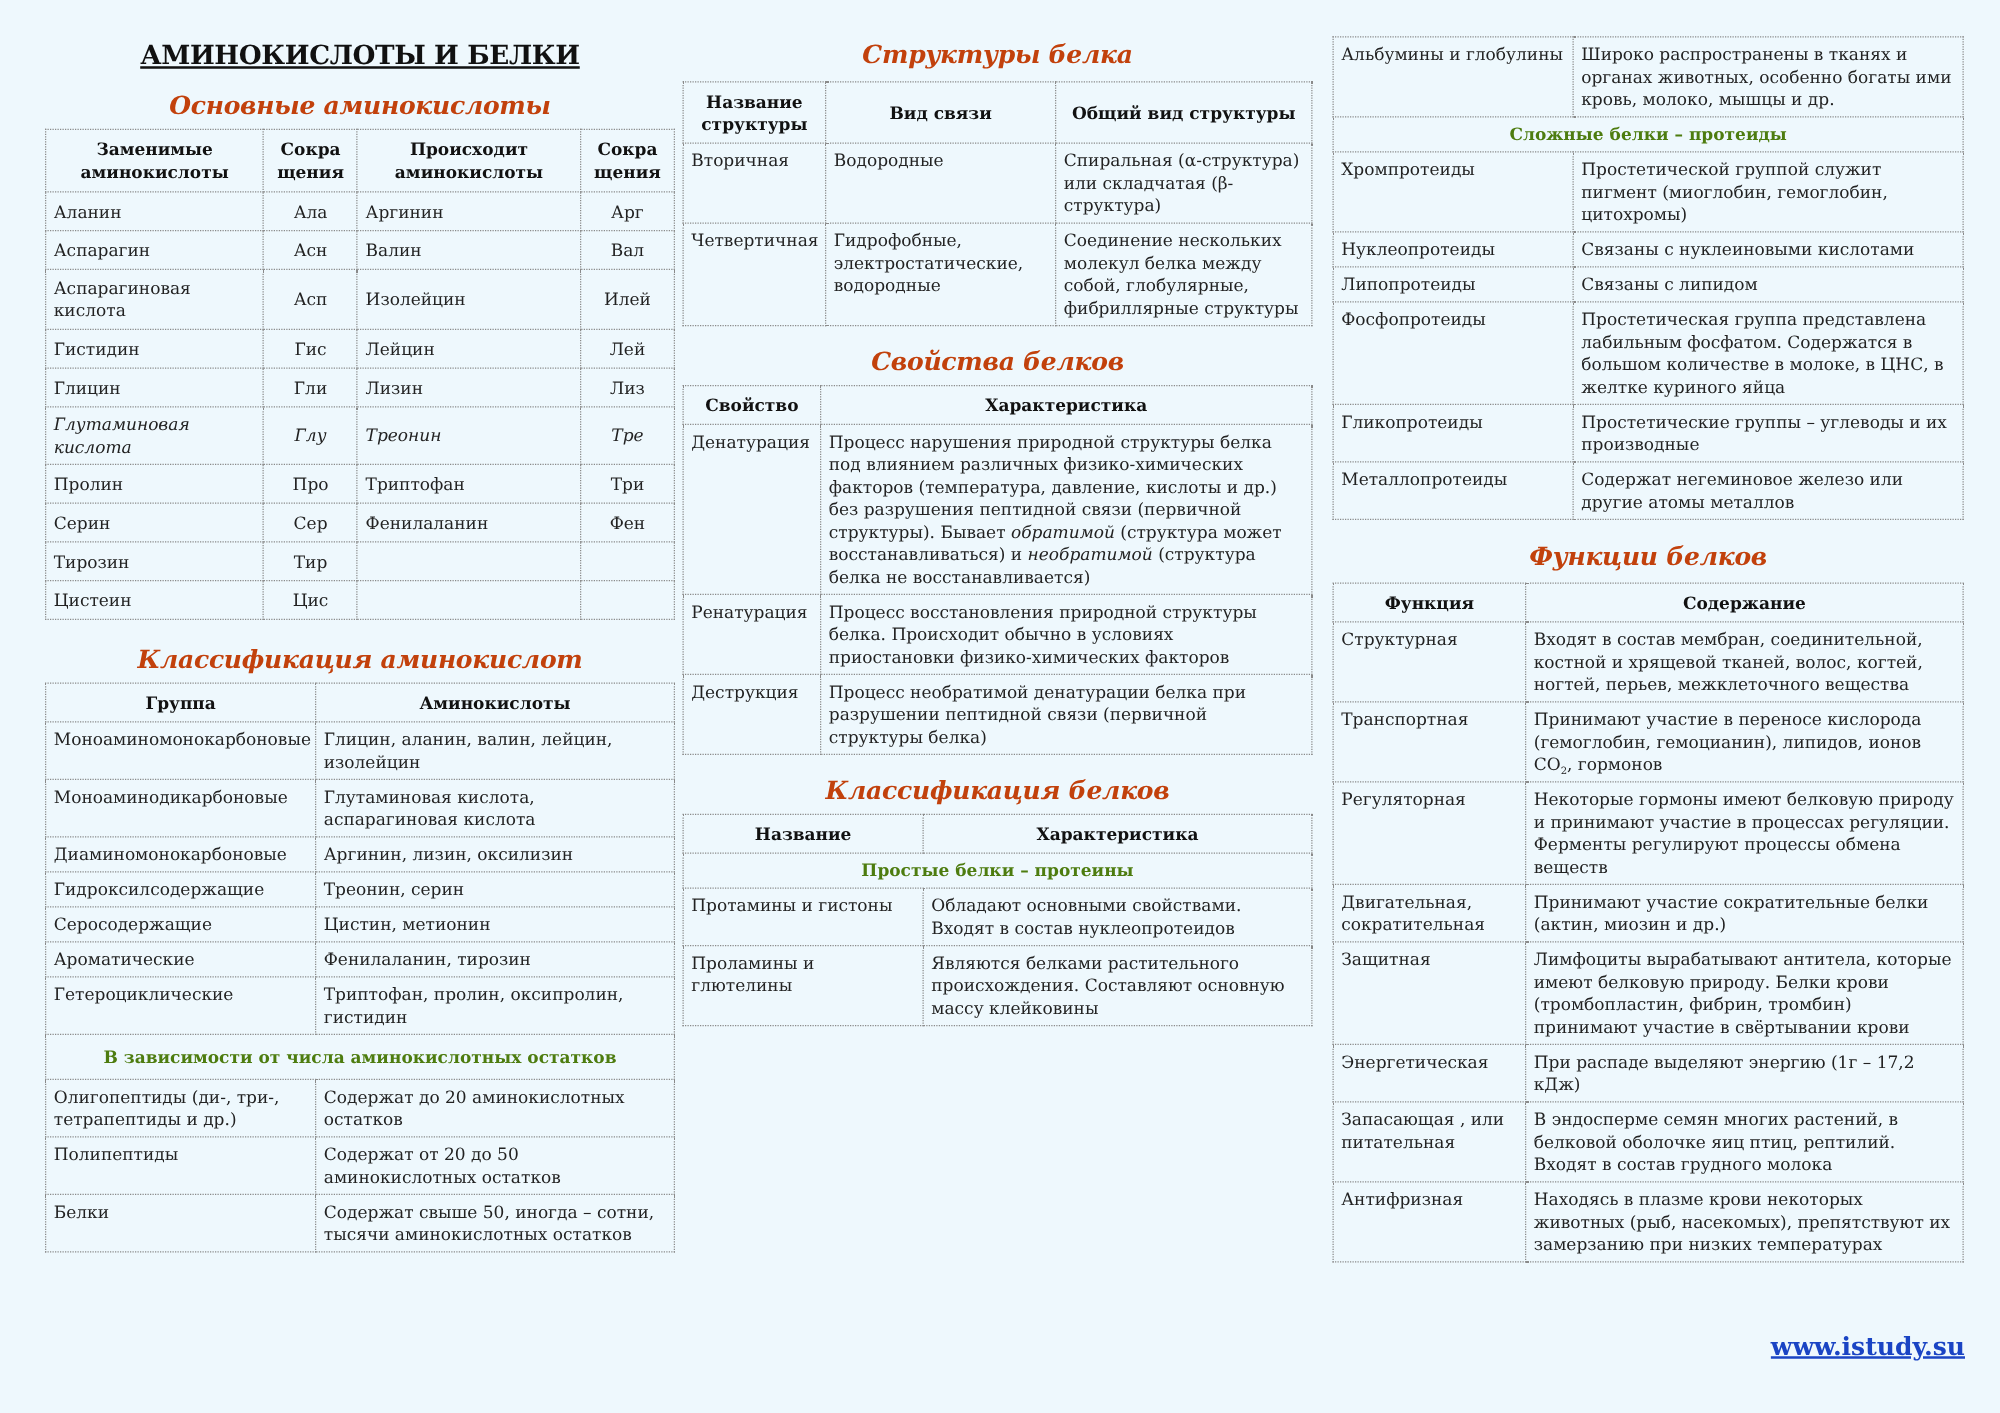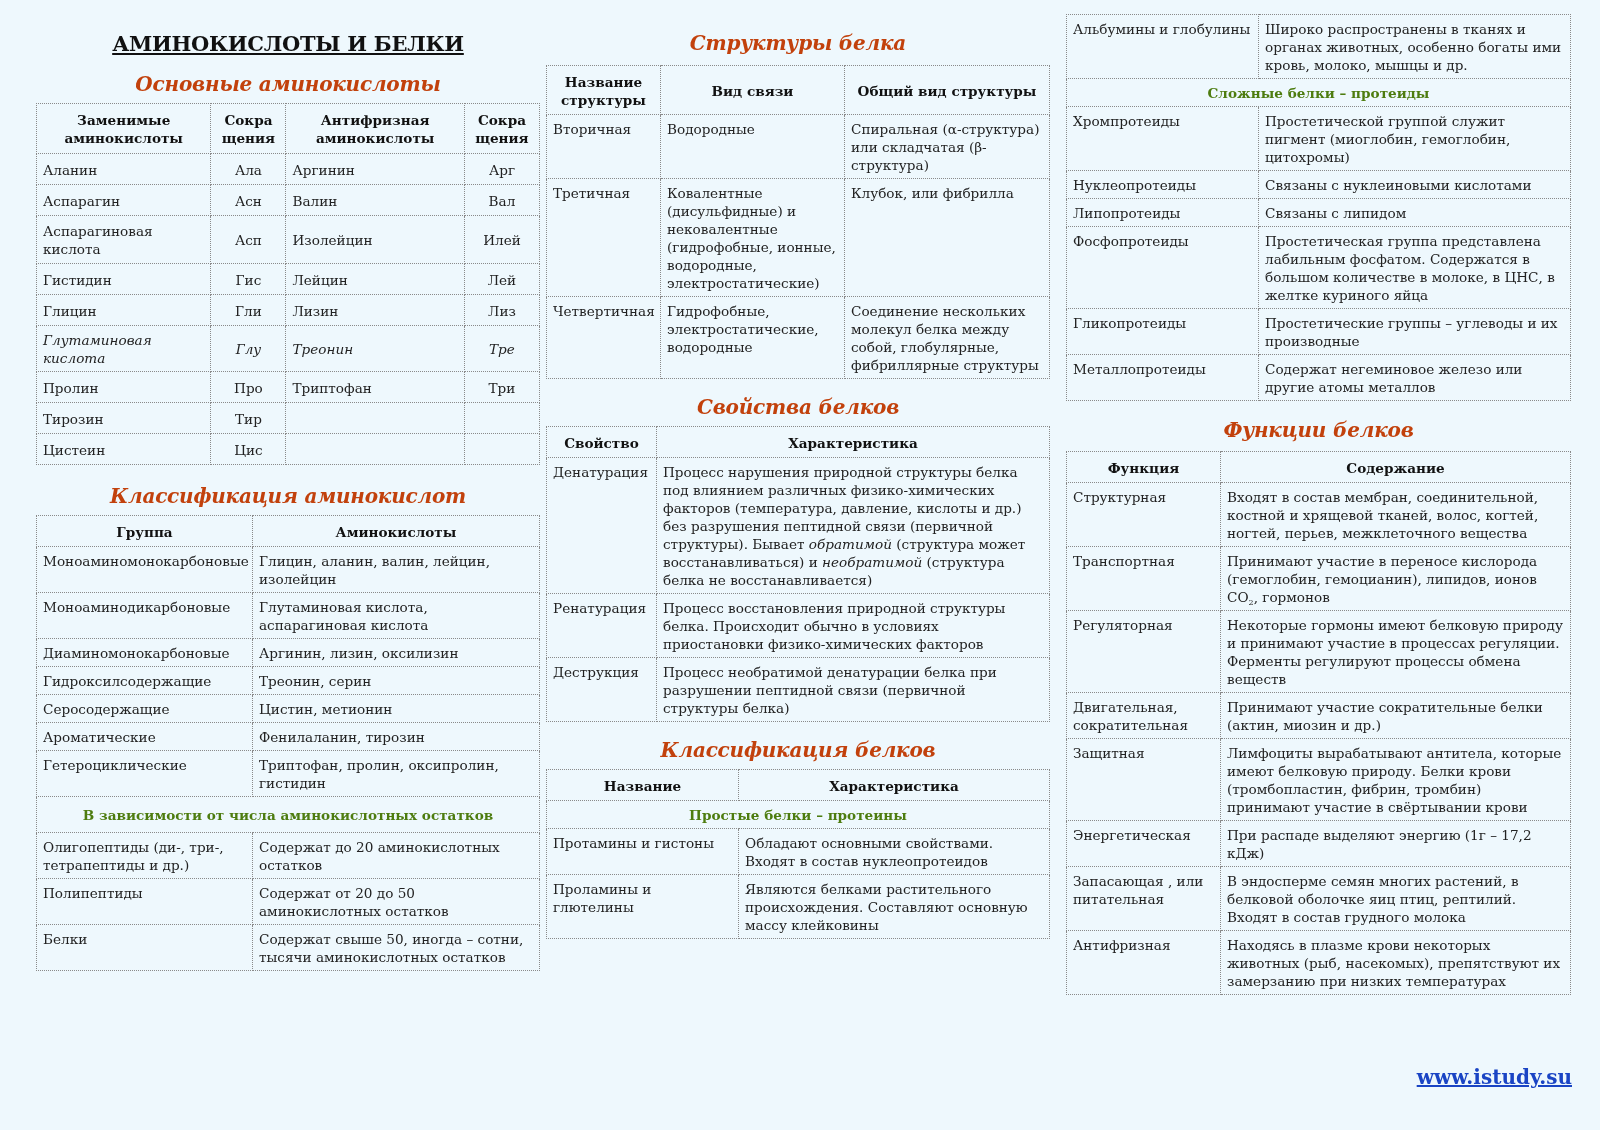--- a/index.html
+++ b/index.html
@@ -90,21 +90,21 @@
     <colgroup>
         <col style="width:172px">
         <col style="width:74px">
         <col style="width:176px">
         <col style="width:74px">
       </colgroup>
     <thead>
       <tr style="height:50px;">
         <th>Заменимые аминокислоты</th>
         <th>Сокра щения</th>
-        <th>Антифризная аминокислоты</th>
+        <th>Происходит аминокислоты</th>
         <th>Сокра щения</th>
       </tr>
     </thead>
     <tbody id="aa-body">
         <tr style="height: 31px;">
           <td class="mid">Аланин</td>
           <td class="center">Ала</td>
           <td class="mid">Аргинин</td>
           <td class="center">Арг</td>
         </tr>
@@ -138,20 +138,26 @@
           <td class="mid">Треонин</td>
           <td class="center">Тре</td>
         </tr>
         <tr style="height: 31px;">
           <td class="mid">Пролин</td>
           <td class="center">Про</td>
           <td class="mid">Триптофан</td>
           <td class="center">Три</td>
         </tr>
         <tr style="height: 31px;">
+          <td class="mid">Серин</td>
+          <td class="center">Сер</td>
+          <td class="mid">Фенилаланин</td>
+          <td class="center">Фен</td>
+        </tr>
+        <tr style="height: 31px;">
           <td class="mid">Тирозин</td>
           <td class="center">Тир</td>
           <td class="mid"></td>
           <td class="center"></td>
         </tr>
         <tr style="height: 31px;">
           <td class="mid">Цистеин</td>
           <td class="center">Цис</td>
           <td class="mid"></td>
           <td class="center"></td>
@@ -234,25 +240,20 @@
         <th>Общий вид структуры</th>
       </tr>
     </thead>
     <tbody id="ps-body">
         <tr>
           <td>Вторичная</td>
           <td>Водородные</td>
           <td>Спиральная (α-структура) или складчатая (β-структура)</td>
         </tr>
         <tr>
-          <td>Третичная</td>
-          <td>Ковалентные (дисульфидные) и нековалентные (гидрофобные, ионные, водородные, электростатические)</td>
-          <td>Клубок, или фибрилла</td>
-        </tr>
-        <tr>
           <td>Четвертичная</td>
           <td>Гидрофобные, электростатические, водородные</td>
           <td>Соединение нескольких молекул белка между собой, глобулярные, фибриллярные структуры</td>
         </tr>
       </tbody>
   </table>
 
   <div class="sec-title" style="margin-top:15px;">Свойства белков</div>
   <table style="margin-top:2px;">
     <colgroup>
@@ -303,21 +304,21 @@
         </tr>
         <tr>
           <td>Проламины и глютелины</td>
           <td>Являются белками растительного происхождения. Составляют основную массу клейковины</td>
         </tr>
       </tbody>
   </table>
 </div>
 
 <div class="col col3">
-  <table style="margin-top:14px;">
+  <table style="margin-top:29px;">
     <colgroup>
         <col style="width:192px">
         <col>
       </colgroup>
     <tbody id="pc2-body">
         <tr>
           <td>Альбумины и глобулины</td>
           <td>Широко распространены в тканях и органах животных, особенно богаты ими кровь, молоко, мышцы и др.</td>
         </tr>
         <tr>

